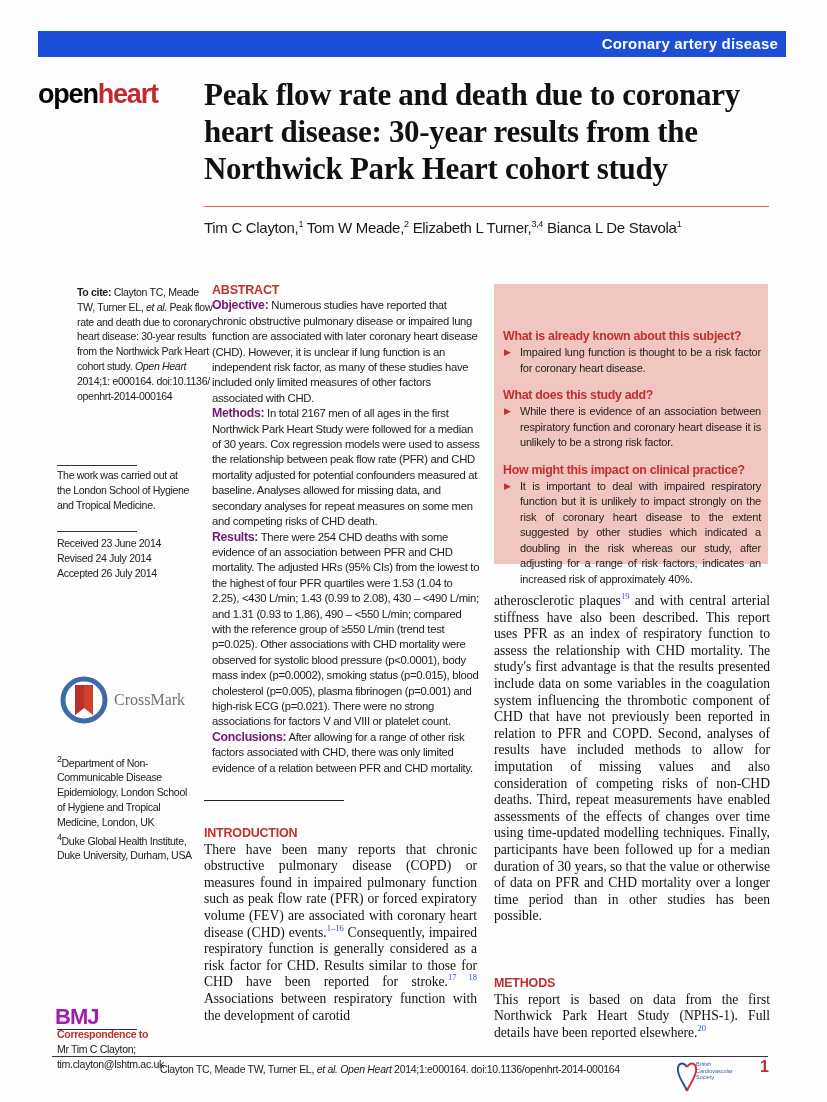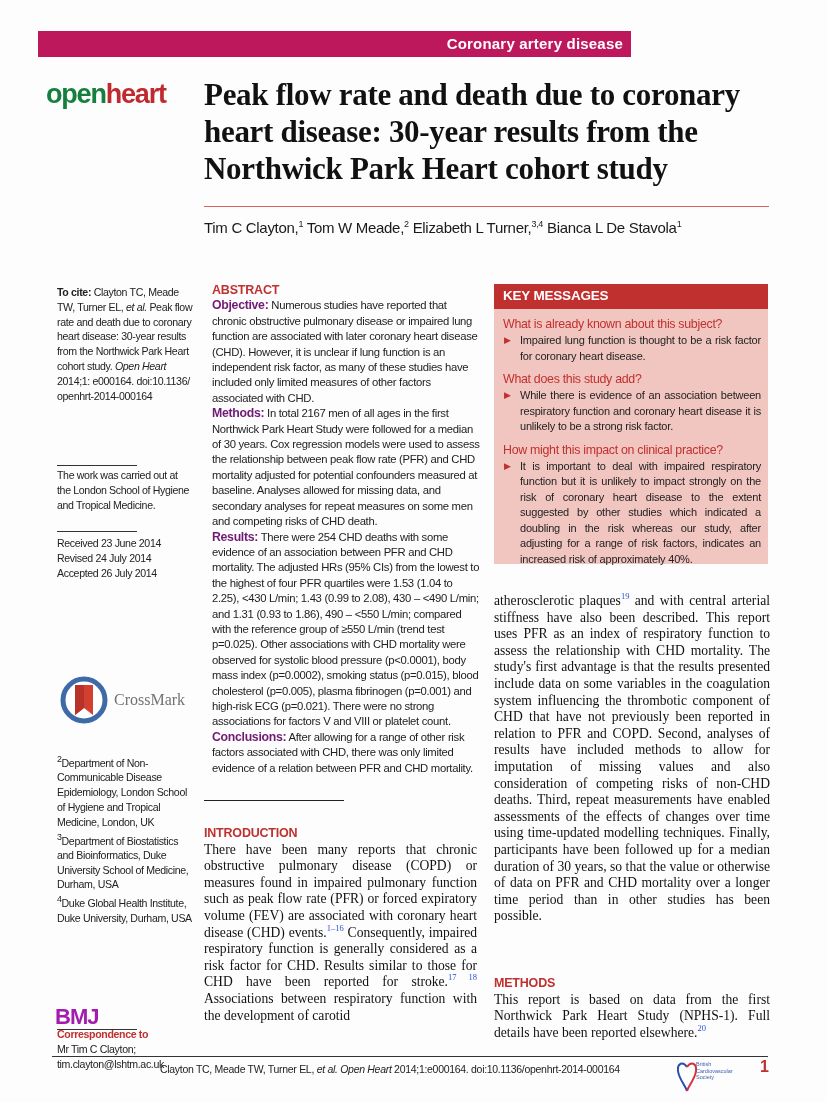--- a/index.html
+++ b/index.html
@@ -5,36 +5,37 @@
     html, body { margin: 0; padding: 0; }
     body {
       width: 827px; height: 1102px; position: relative; overflow: hidden;
       background: #fdfdfd; color: #1a1a1a;
       font-family: "Liberation Sans", sans-serif;
     }
     .abs { position: absolute; }
 
     
     .section-bar {
-      left: 38px; top: 31px; width: 593px; height: 26px;
-      background: #be185d;
+      left: 38px; top: 31px; width: 728px; height: 26px;
+      background: #1d4ed8;
+      padding-left: 20px;
     }
     .section-bar span {
       position: absolute; right: 8px; top: 4px;
       color: #fff; font-weight: bold; font-size: 15px;
       font-family: "Liberation Sans", sans-serif;
       letter-spacing: 0.2px;
     }
 
     
     .logo {
       left: 38px; top: 79px; font-size: 27px; font-weight: bold;
       font-family: "Liberation Sans", sans-serif; letter-spacing: -1.2px;
     }
-    .logo .open { color: #15803d; margin-left: 8px; }
+    .logo .open { color: #000000; }
     .logo .heart { color: #c02a2e; }
 
     
     .title {
       left: 204px; top: 76px; width: 570px;
       font-family: "Liberation Serif", serif; font-weight: bold;
       font-size: 31px; line-height: 37px; color: #111;
       letter-spacing: -0.3px;
     }
     .title-rule {
@@ -97,22 +98,22 @@
     }
     .km-head span {
       position: absolute; left: 9px; top: 4px; color: #fff;
       font-weight: bold; font-size: 13.5px; letter-spacing: -0.2px;
     }
     .km-content {
       position: absolute; left: 9px; top: 33px; width: 258px;
       font-family: "Liberation Sans", sans-serif;
     }
     .km-q {
-      color: #c0302f; font-weight: normal; font-size: 12.4px;
-      margin: 0 0 2px 0; letter-spacing: -0.3px;
+      color: #c0302f; font-weight: bold; font-size: 12.4px;
+      margin: 12px 0 2px 0; letter-spacing: -0.3px;
     }
     .km-item {
       position: relative; padding-left: 17px; font-size: 11px;
       line-height: 15.5px; color: #222; text-align: justify;
       letter-spacing: -0.2px; margin-bottom: 8px;
     }
     .km-item .bullet {
       position: absolute; left: 1px; top: 0; color: #c0302f; font-size: 9px;
     }
 
@@ -150,21 +151,21 @@
 <div class="abs title">Peak flow rate and death due to coronary heart disease: 30-year results from the Northwick Park Heart cohort study</div>
 <div class="abs title-rule"></div>
 
 <div class="abs authors">
   <span><span>Tim C Clayton,</span><sup>1</sup></span>
   <span><span>Tom W Meade,</span><sup>2</sup></span>
   <span><span>Elizabeth L Turner,</span><sup>3,4</sup></span>
   <span><span>Bianca L De Stavola</span><sup>1</sup></span>
 </div>
 
-<div class="abs leftcol" style="top:285px;">
+<div class="abs leftcol" style="top:285px;margin-left:20px;">
   <b>To cite:</b><span> Clayton TC, Meade TW, Turner EL, </span><i>et al.</i><span> Peak flow rate and death due to coronary heart disease: 30-year results from the Northwick Park Heart cohort study. </span><i>Open Heart</i><span> 2014;1: e000164. doi:10.1136/ openhrt-2014-000164</span>
 </div>
 
 <div class="abs short-rule" style="left:57px; top:465px;"></div>
 <div class="abs leftcol" style="top:468px;">The work was carried out at the London School of Hygiene and Tropical Medicine.</div>
 <div class="abs short-rule" style="left:57px; top:531px;"></div>
 <div class="abs leftcol" style="top:536px;">
   <div>Received 23 June 2014</div>
   <div>Revised 24 July 2014</div>
   <div>Accepted 26 July 2014</div>
@@ -174,21 +175,20 @@
   <svg width="50" height="50" viewBox="0 0 50 50">
     <circle cx="24" cy="25" r="21" fill="#ffffff" stroke="#3e6aa8" stroke-width="5"></circle>
     <path d="M15 10 H33 V40 L24 33 L15 40 Z" fill="#d2402f"></path>
     <path d="M15 10 H24 V33 L15 40 Z" fill="#b8322a"></path>
   </svg>
   <span class="crossmark-text">CrossMark</span>
 </div>
 
 <div class="abs leftcol" style="top:752px;">
   <div><sup>2</sup><span>Department of Non-Communicable Disease Epidemiology, London School of Hygiene and Tropical Medicine, London, UK</span></div>
-  <div><sup>3</sup><span>Department of Biostatistics and Bioinformatics, Duke University School of Medicine, Durham, USA</span></div>
   <div><sup>4</sup><span>Duke Global Health Institute, Duke University, Durham, USA</span></div>
 </div>
 <div class="abs short-rule" style="left:57px; top:1029px;"></div>
 <div class="abs leftcol" style="top:1027px;">
   <div class="corr-head">Correspondence to</div>
   <div>Mr Tim C Clayton;</div>
   <div>tim.clayton@lshtm.ac.uk</div>
 </div>
 
 <div class="abs abstract">
@@ -199,23 +199,20 @@
   <p><b>Conclusions:</b><span> After allowing for a range of other risk factors associated with CHD, there was only limited evidence of a relation between PFR and CHD mortality.</span></p>
 </div>
 <div class="abs abs-rule"></div>
 
 <div class="abs body-text intro">
   <div class="red-head">INTRODUCTION</div>
   <p><span>There have been many reports that chronic obstructive pulmonary disease (COPD) or measures found in impaired pulmonary function such as peak flow rate (PFR) or forced expiratory volume (FEV) are associated with coronary heart disease (CHD) events.</span><span class="ref">1–16</span><span> Consequently, impaired respiratory function is generally considered as a risk factor for CHD. Results similar to those for CHD have been reported for stroke.</span><span class="ref">17 18</span><span> Associations between respiratory function with the development of carotid</span></p>
 </div>
 
 <div class="abs km-box">
-  <div class="km-head">
-    <span>KEY MESSAGES</span>
-  </div>
   <div class="km-content">
     <div class="km-q">What is already known about this subject?</div>
     <div class="km-item"><span class="bullet">▶</span><span>Impaired lung function is thought to be a risk factor for coronary heart disease.</span></div>
     <div class="km-q">What does this study add?</div>
     <div class="km-item"><span class="bullet">▶</span><span>While there is evidence of an association between respiratory function and coronary heart disease it is unlikely to be a strong risk factor.</span></div>
     <div class="km-q">How might this impact on clinical practice?</div>
     <div class="km-item"><span class="bullet">▶</span><span>It is important to deal with impaired respiratory function but it is unlikely to impact strongly on the risk of coronary heart disease to the extent suggested by other studies which indicated a doubling in the risk whereas our study, after adjusting for a range of risk factors, indicates an increased risk of approximately 40%.</span></div>
   </div>
 </div>
 

